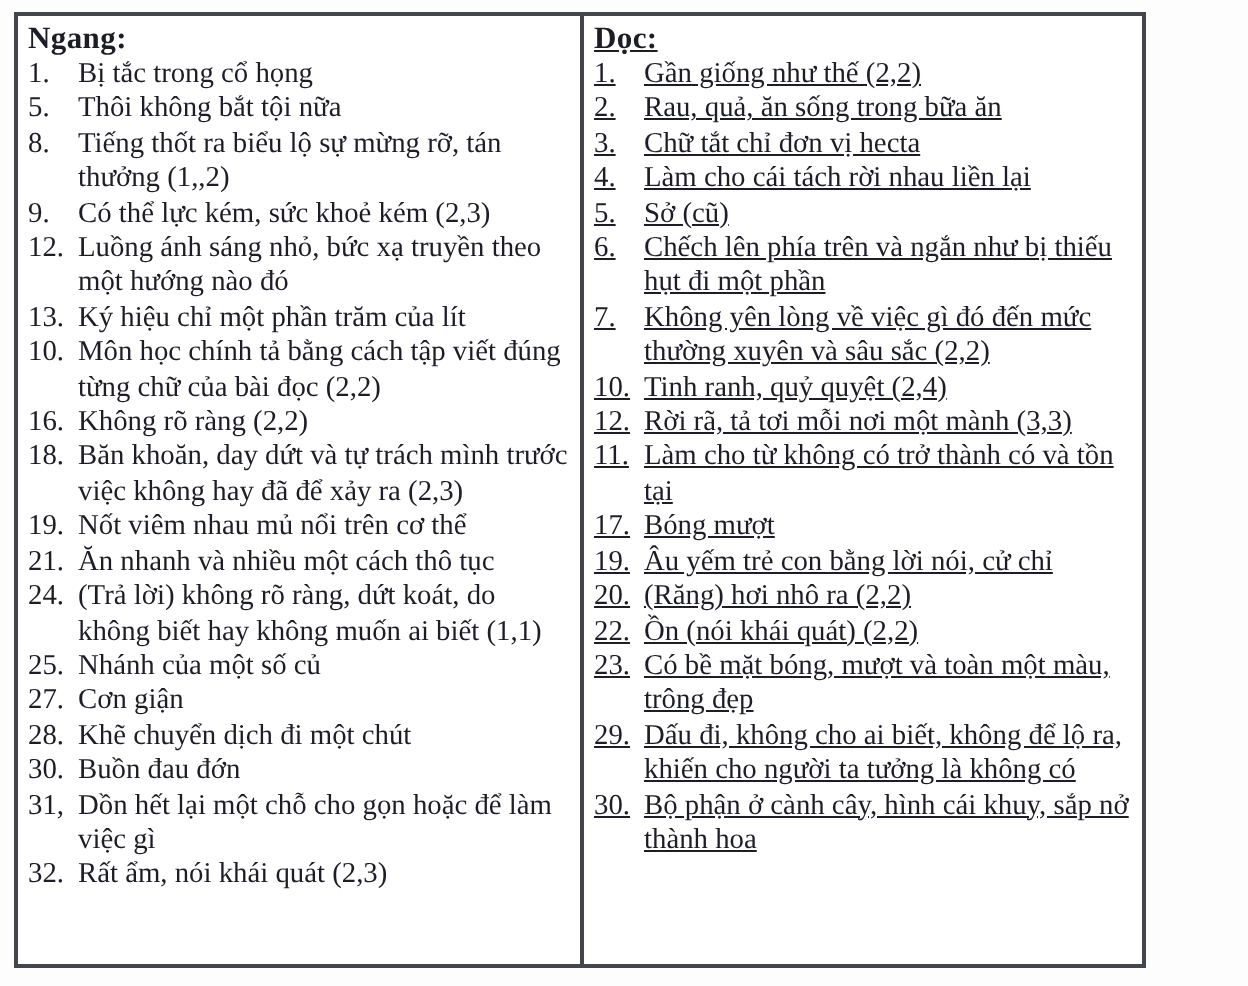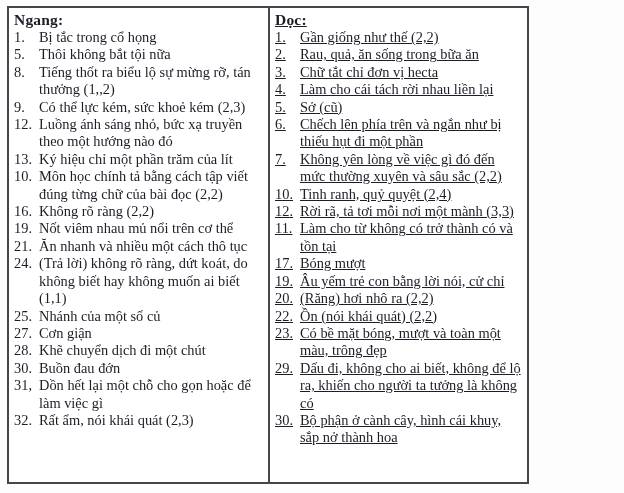--- a/index.html
+++ b/index.html
@@ -9,21 +9,21 @@
   }
   *{box-sizing:border-box;}
   html,body{margin:0;padding:0;}
   body{
     width:624px;height:493px;position:relative;overflow:hidden;
     background:var(--bg-color);
     font-family:"Liberation Serif","DejaVu Serif",serif;
     color:var(--text-color);
   }
   .board{
-    position:absolute;left:7px;top:6px;width:522px;height:478px;
+    position:absolute;left:7px;top:6px;width:566px;height:478px;
     border:2px solid var(--border-color);
     background:#ffffff;
     display:flex;
   }
   .cell{
     width:50%;
     padding:2px 6px 2px 5px;
   }
   .cell.right{
     border-left:2px solid var(--border-color);
@@ -81,20 +81,24 @@
         </div>
         <div class="clue">
           <span class="num">10.</span>
           <span class="txt">Môn học chính tả bằng cách tập viết đúng từng chữ của bài đọc (2,2)</span>
         </div>
         <div class="clue">
           <span class="num">16.</span>
           <span class="txt">Không rõ ràng (2,2)</span>
         </div>
         <div class="clue">
+          <span class="num">18.</span>
+          <span class="txt">Băn khoăn, day dứt và tự trách mình trước việc không hay đã để xảy ra (2,3)</span>
+        </div>
+        <div class="clue">
           <span class="num">19.</span>
           <span class="txt">Nốt viêm nhau mủ nổi trên cơ thể</span>
         </div>
         <div class="clue">
           <span class="num">21.</span>
           <span class="txt">Ăn nhanh và nhiều một cách thô tục</span>
         </div>
         <div class="clue">
           <span class="num">24.</span>
           <span class="txt">(Trả lời) không rõ ràng, dứt koát, do không biết hay không muốn ai biết (1,1)</span>

